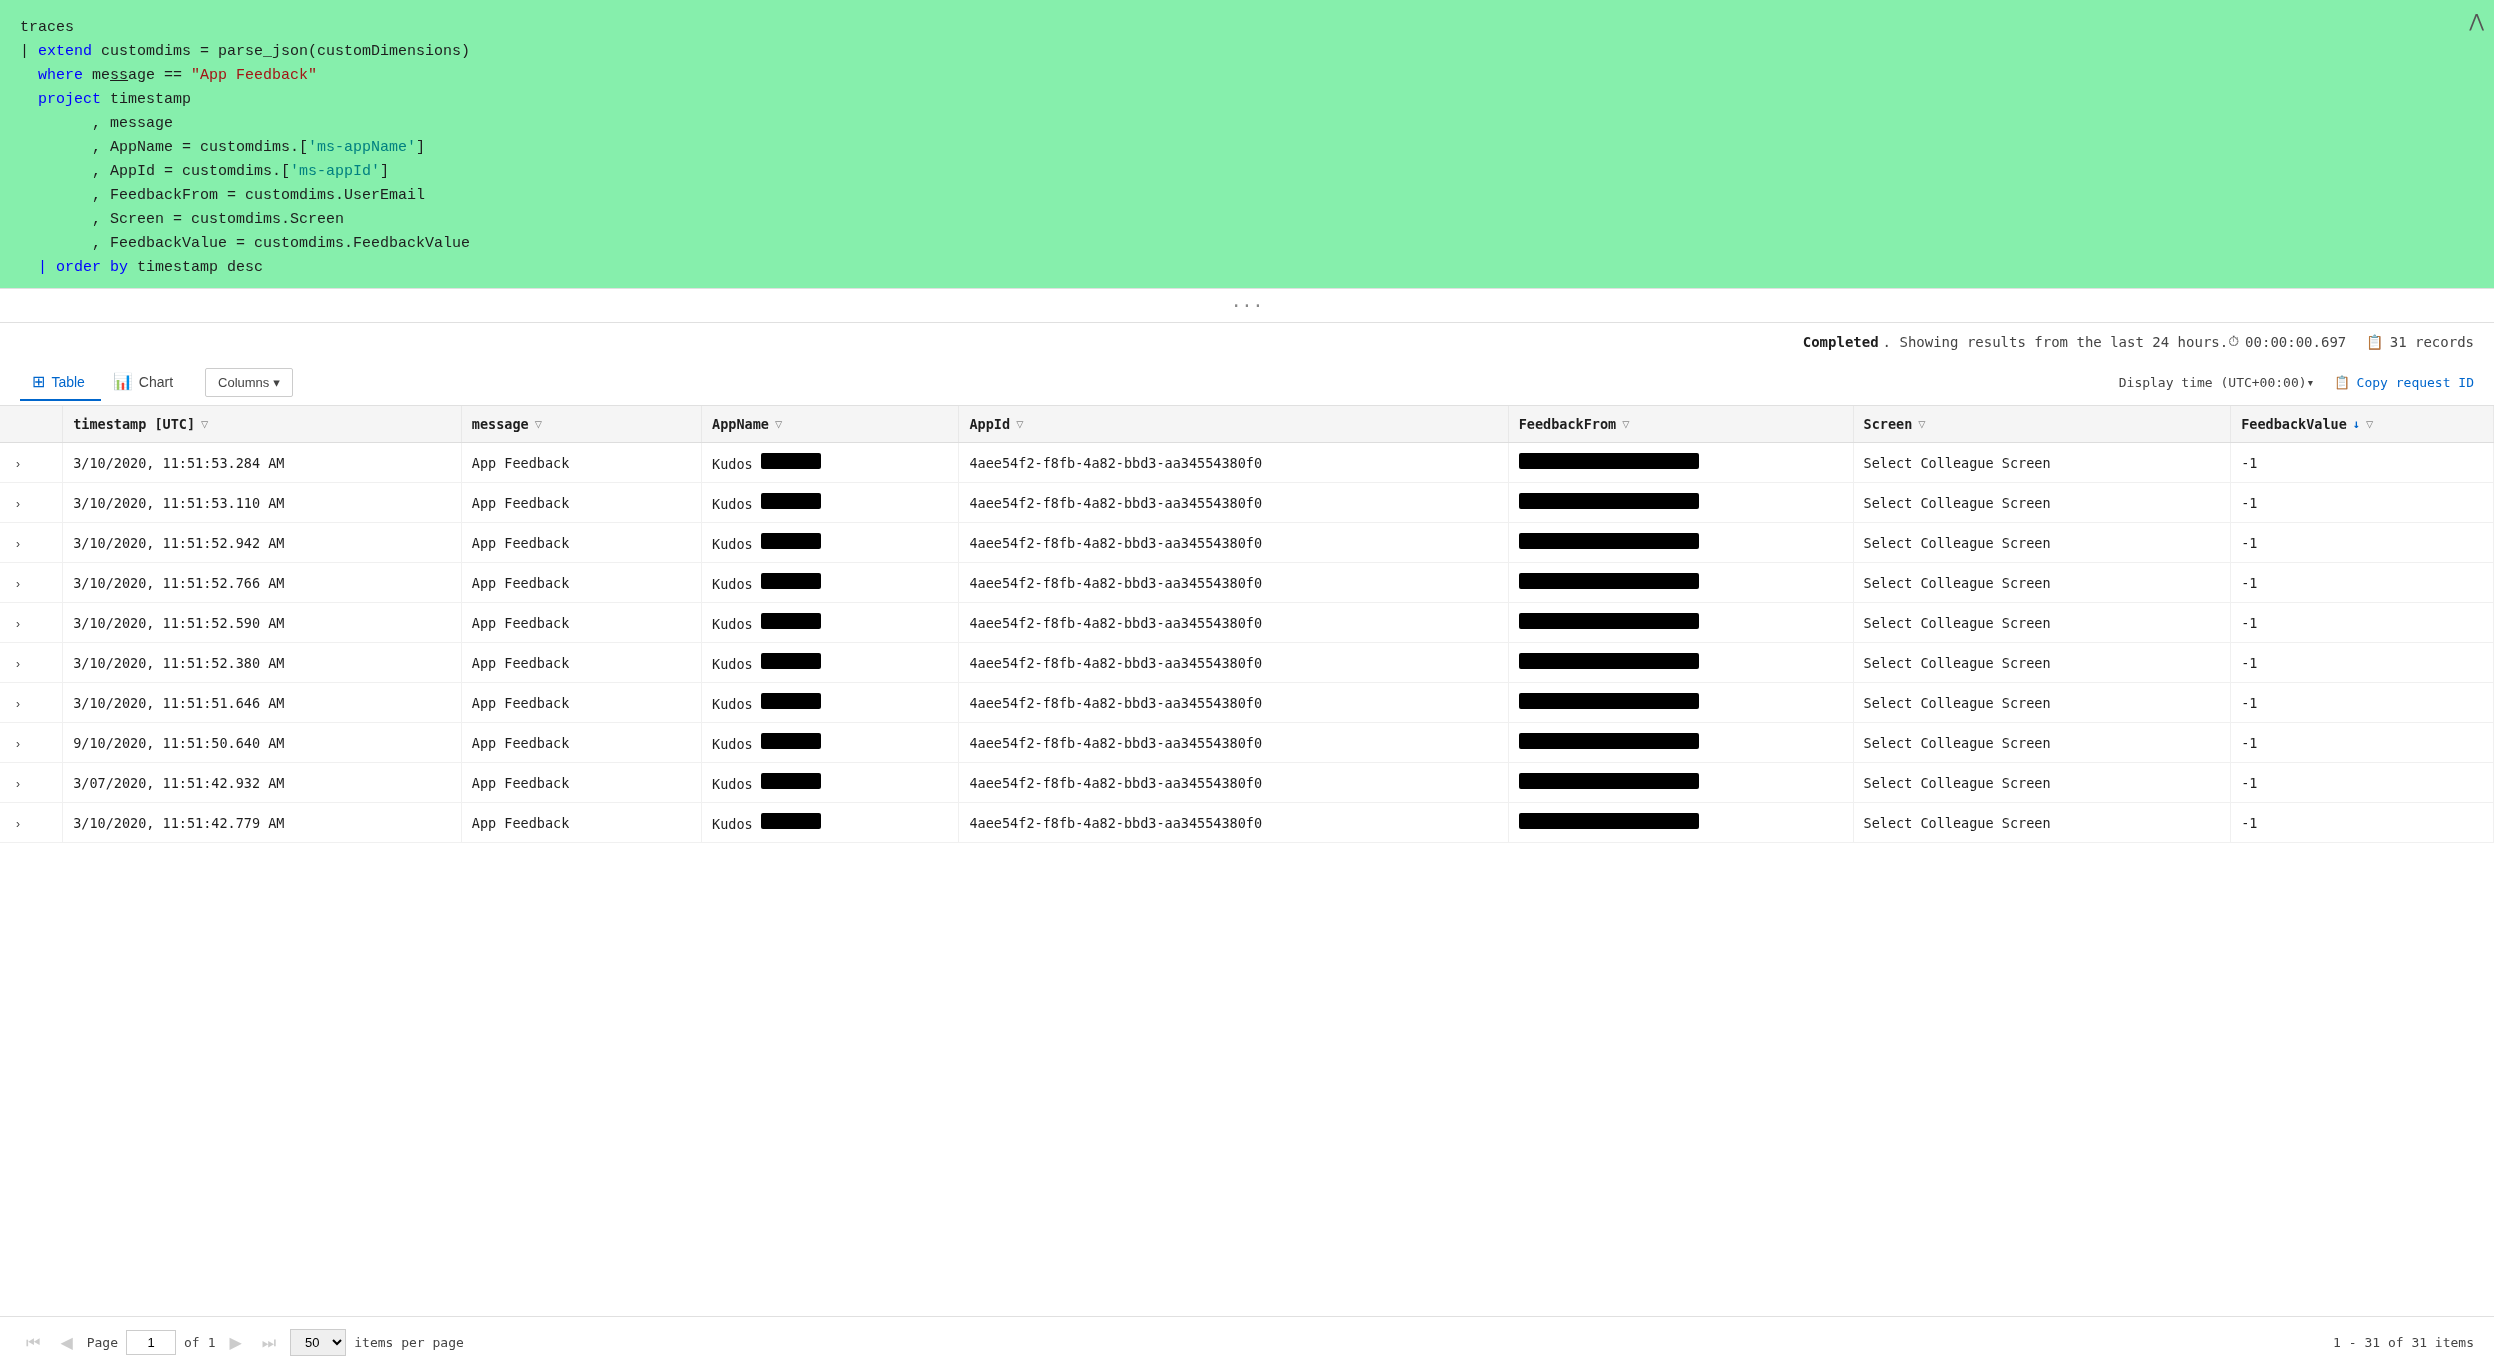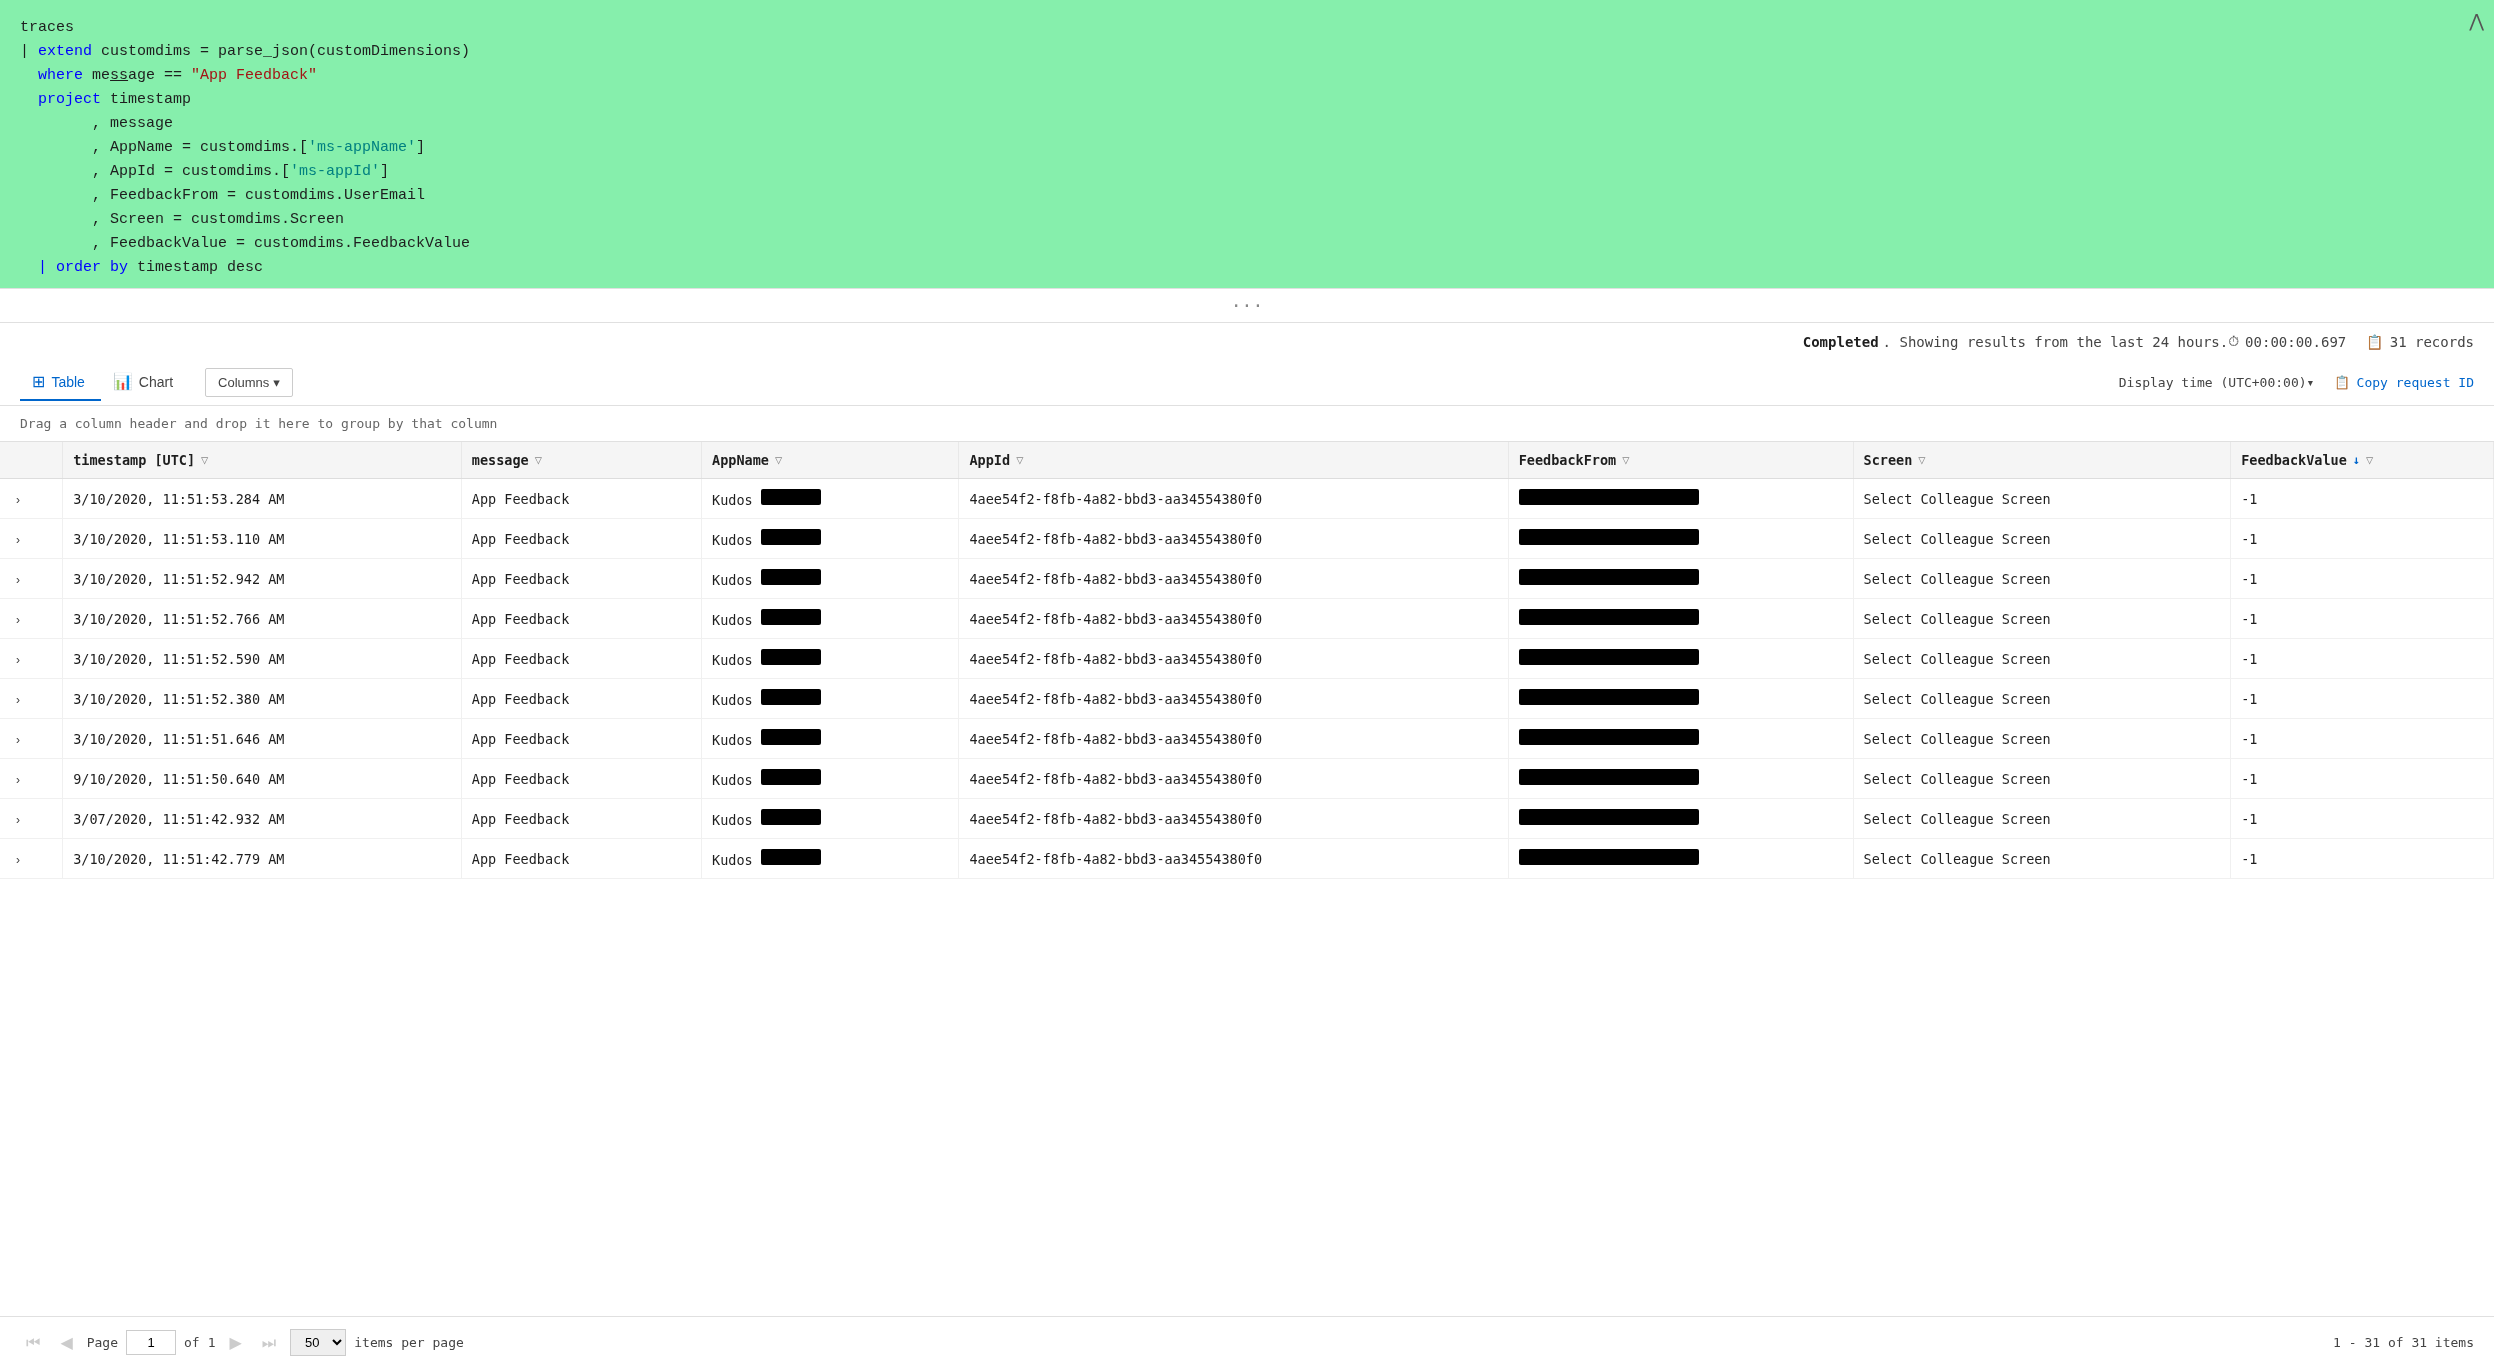--- a/index.html
+++ b/index.html
@@ -287,23 +287,20 @@
         <span>Display time (UTC+00:00)</span>
         <span>▾</span>
       </div>
       <div class="copy-request">
         <span>📋</span>
         <span>Copy request ID</span>
       </div>
     </div>
   </div>
 
-  <div class="drag-hint">
-    <span>Drag a column header and drop it here to group by that column</span>
-  </div>
 
   <div class="table-container">
     <table class="data-table">
       <thead>
         <tr>
           <th class="col-expand"></th>
           <th class="col-timestamp">
             <div class="th-inner">
               <span>timestamp [UTC]</span>
               <span class="filter-icon">▽</span>

